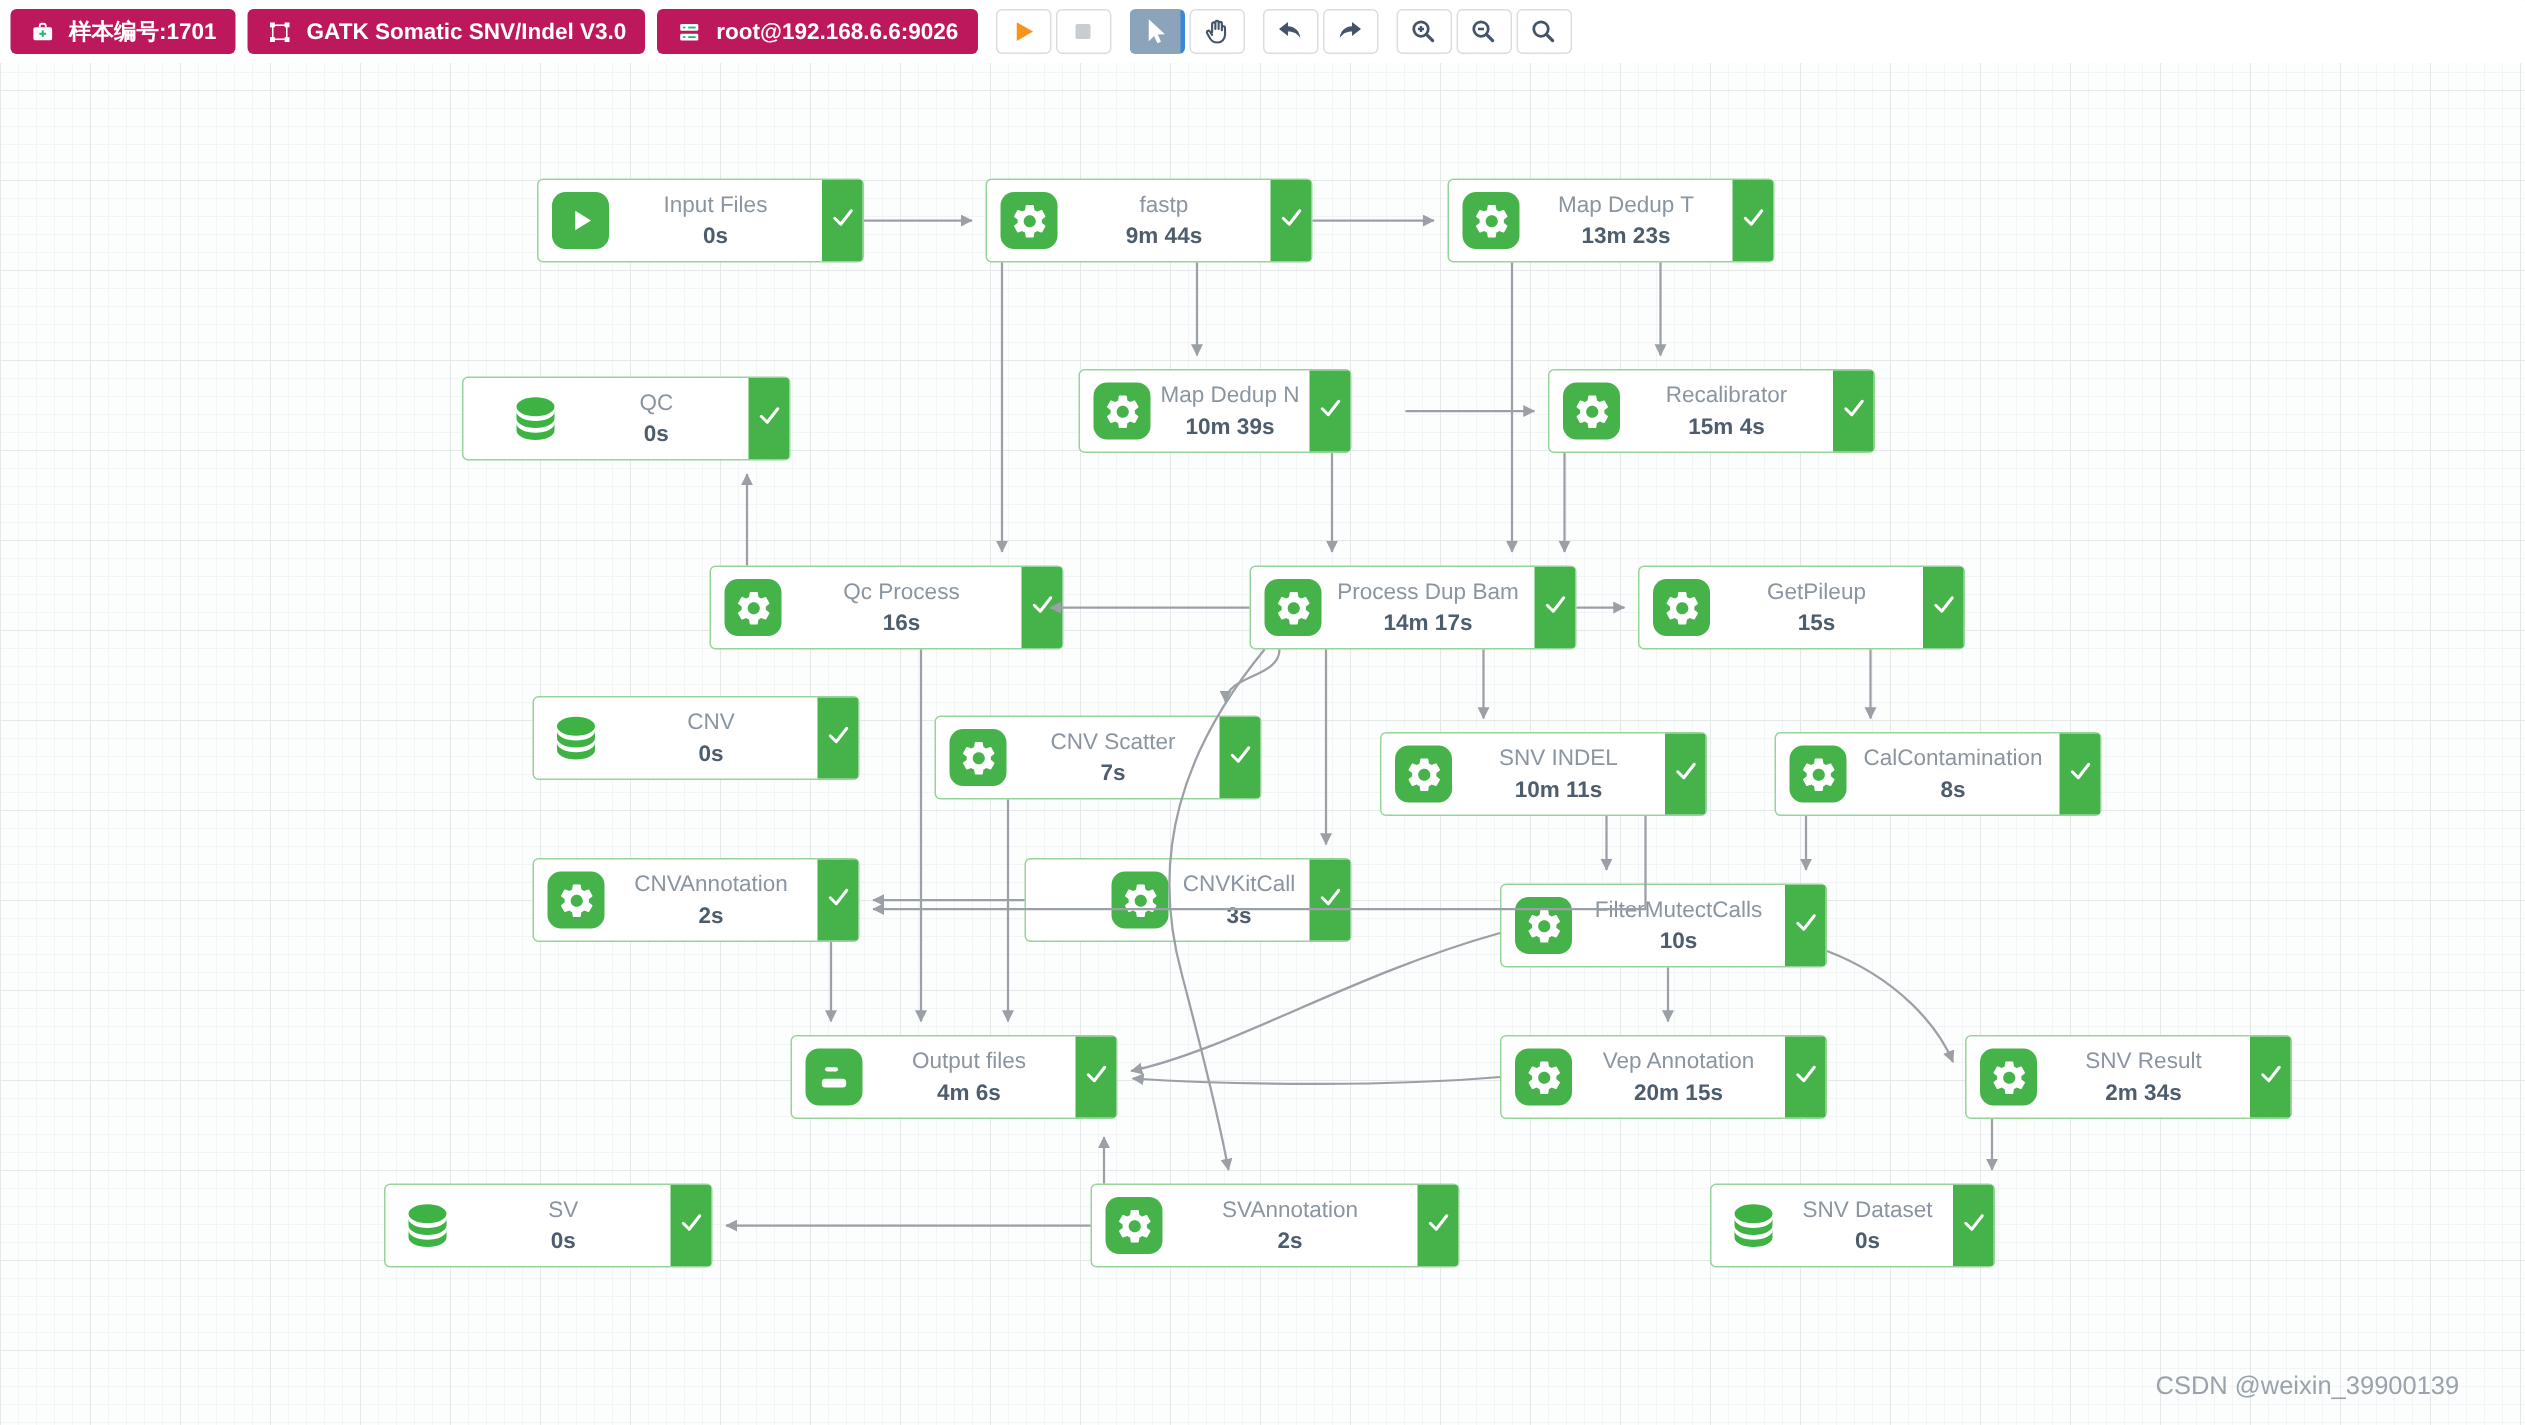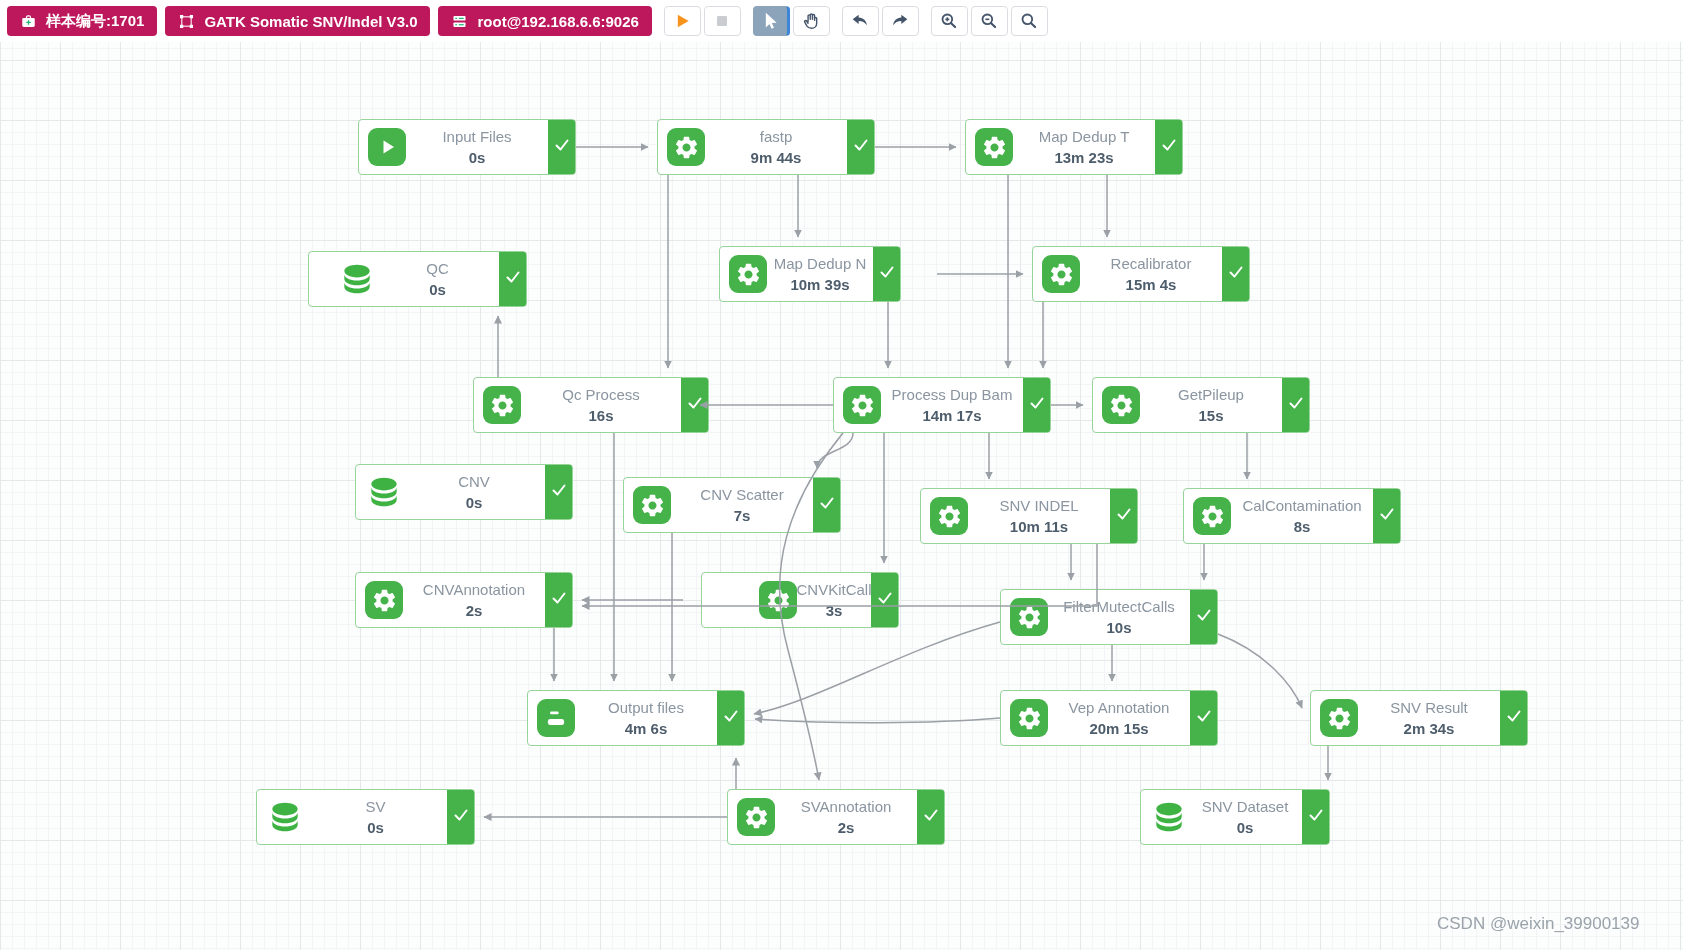--- a/index.html
+++ b/index.html
@@ -288,21 +288,21 @@
         <div class="ncenter">
           <div class="ntitle">CNVAnnotation</div>
           <div class="nduration">2s</div>
         </div>
         <div class="nstrip">
           <span><svg viewBox="0 0 16 16" width="16" height="16">
               <polyline points="2.5,8.5 6.5,12.5 13.5,3.5" fill="none" stroke="#fff" stroke-width="2" stroke-linecap="round" stroke-linejoin="round"></polyline>
             </svg></span>
         </div>
       </div>
-      <div class="node" style="left: 701px; top: 572px; width: 198px; padding-left: 48px;">
+      <div class="node" style="left: 683px; top: 572px; width: 218px; padding-left: 48px;">
         <div class="nicon box">
           <svg viewBox="0 0 24 24" width="27" height="27">
             <path d="M19.14 12.94c.04-.3.06-.61.06-.94 0-.32-.02-.64-.07-.94l2.03-1.58c.18-.14.23-.41.12-.61l-1.92-3.32c-.12-.22-.37-.29-.59-.22l-2.39.96c-.5-.38-1.03-.7-1.62-.94l-.36-2.54c-.04-.24-.24-.41-.48-.41h-3.84c-.24 0-.43.17-.47.41l-.36 2.54c-.59.24-1.13.57-1.62.94l-2.39-.96c-.22-.08-.47 0-.59.22L2.74 8.87c-.12.21-.08.47.12.61l2.03 1.58c-.05.3-.09.63-.09.94s.02.64.07.94l-2.03 1.58c-.18.14-.23.41-.12.61l1.92 3.32c.12.22.37.29.59.22l2.39-.96c.5.38 1.03.7 1.62.94l.36 2.54c.05.24.24.41.48.41h3.84c.24 0 .44-.17.47-.41l.36-2.54c.59-.24 1.13-.56 1.62-.94l2.39.96c.22.08.47 0 .59-.22l1.92-3.32c.12-.22.07-.47-.12-.61l-2.01-1.58zM12 15.6c-1.98 0-3.6-1.62-3.6-3.6s1.62-3.6 3.6-3.6 3.6 1.62 3.6 3.6-1.62 3.6-3.6 3.6z" fill="#fff"></path>
           </svg>
         </div>
         <div class="ncenter">
           <div class="ntitle">CNVKitCall</div>
           <div class="nduration">3s</div>
         </div>
         <div class="nstrip">
@@ -385,21 +385,21 @@
         <div class="ncenter">
           <div class="ntitle">SV</div>
           <div class="nduration">0s</div>
         </div>
         <div class="nstrip">
           <span><svg viewBox="0 0 16 16" width="16" height="16">
               <polyline points="2.5,8.5 6.5,12.5 13.5,3.5" fill="none" stroke="#fff" stroke-width="2" stroke-linecap="round" stroke-linejoin="round"></polyline>
             </svg></span>
         </div>
       </div>
-      <div class="node" style="left: 727px; top: 789px; width: 218px;">
+      <div class="node" style="left: 727px; top: 789px; width: 246px;">
         <div class="nicon box">
           <svg viewBox="0 0 24 24" width="27" height="27">
             <path d="M19.14 12.94c.04-.3.06-.61.06-.94 0-.32-.02-.64-.07-.94l2.03-1.58c.18-.14.23-.41.12-.61l-1.92-3.32c-.12-.22-.37-.29-.59-.22l-2.39.96c-.5-.38-1.03-.7-1.62-.94l-.36-2.54c-.04-.24-.24-.41-.48-.41h-3.84c-.24 0-.43.17-.47.41l-.36 2.54c-.59.24-1.13.57-1.62.94l-2.39-.96c-.22-.08-.47 0-.59.22L2.74 8.87c-.12.21-.08.47.12.61l2.03 1.58c-.05.3-.09.63-.09.94s.02.64.07.94l-2.03 1.58c-.18.14-.23.41-.12.61l1.92 3.32c.12.22.37.29.59.22l2.39-.96c.5.38 1.03.7 1.62.94l.36 2.54c.05.24.24.41.48.41h3.84c.24 0 .44-.17.47-.41l.36-2.54c.59-.24 1.13-.56 1.62-.94l2.39.96c.22.08.47 0 .59-.22l1.92-3.32c.12-.22.07-.47-.12-.61l-2.01-1.58zM12 15.6c-1.98 0-3.6-1.62-3.6-3.6s1.62-3.6 3.6-3.6 3.6 1.62 3.6 3.6-1.62 3.6-3.6 3.6z" fill="#fff"></path>
           </svg>
         </div>
         <div class="ncenter">
           <div class="ntitle">SVAnnotation</div>
           <div class="nduration">2s</div>
         </div>
         <div class="nstrip">

